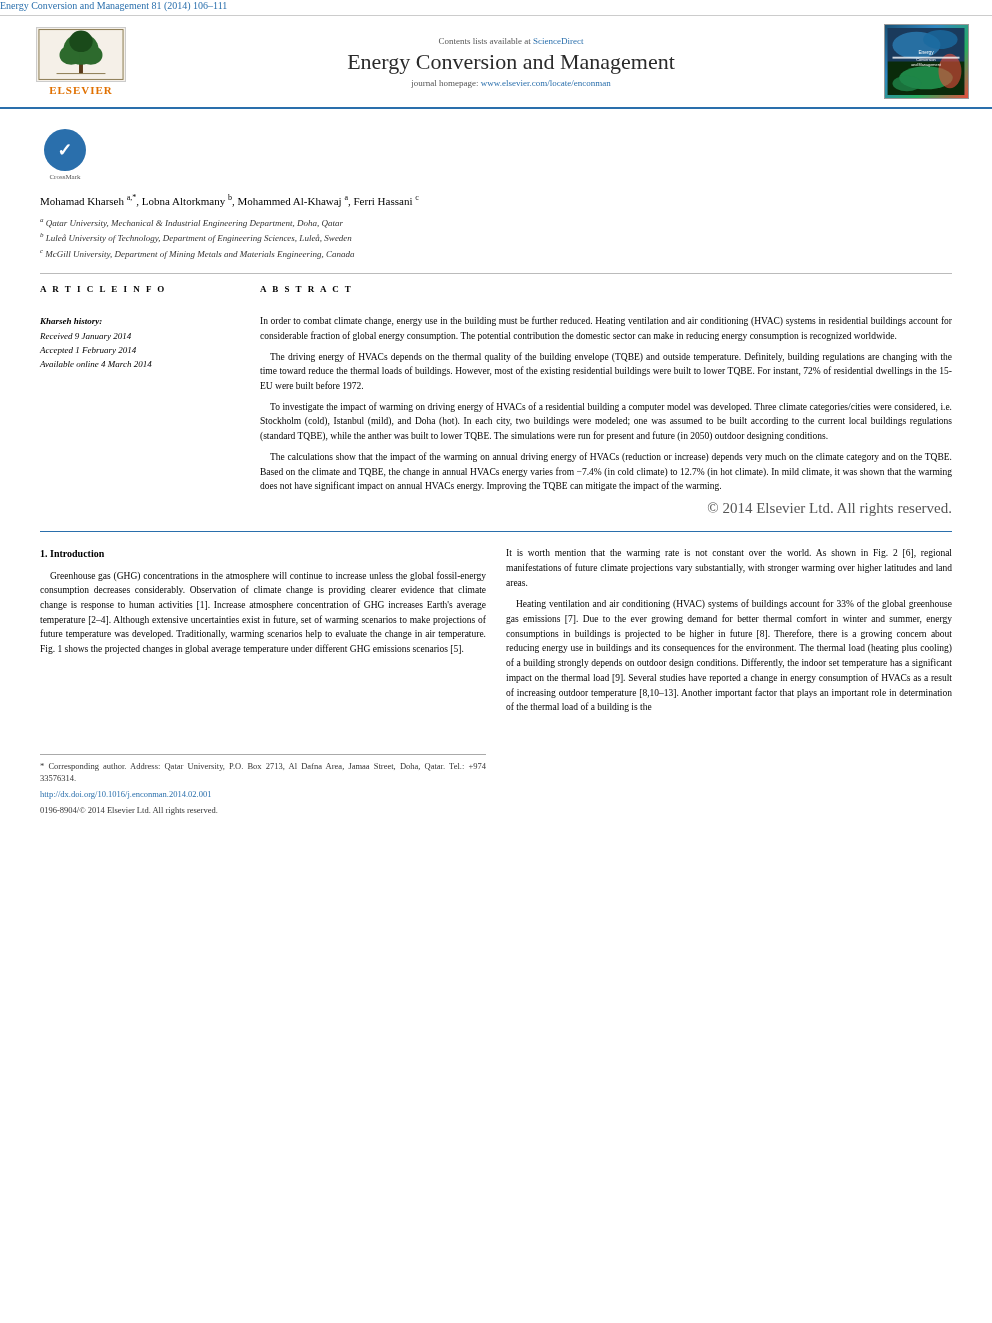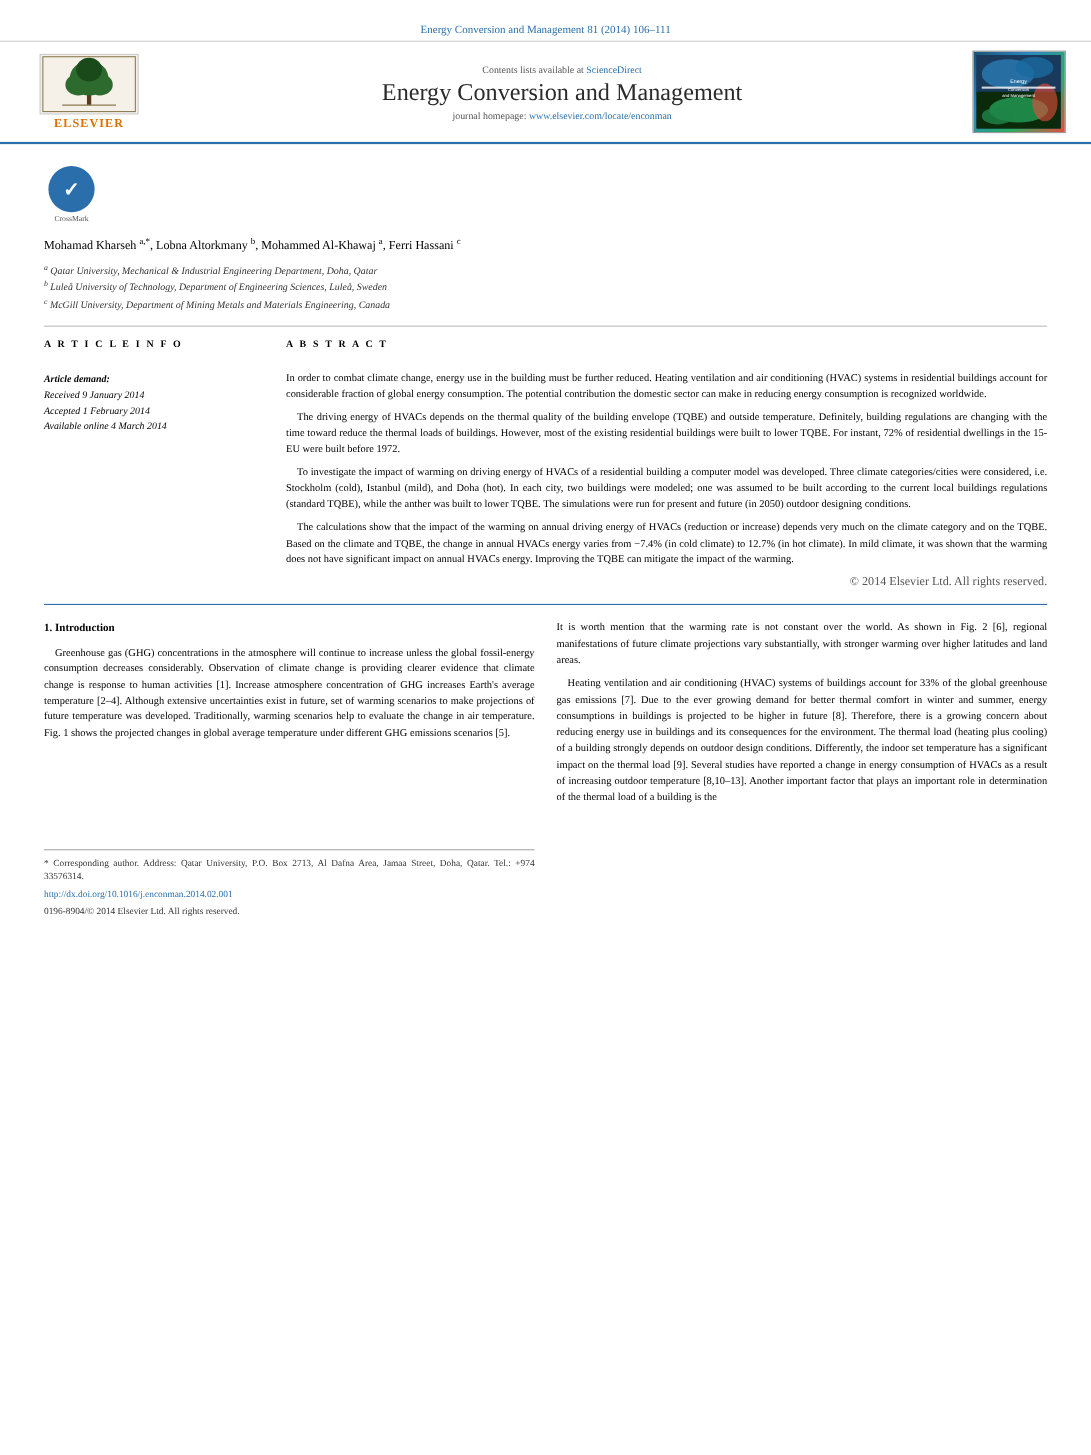--- a/index.html
+++ b/index.html
@@ -5,22 +5,22 @@
     * { margin: 0; padding: 0; box-sizing: border-box; }
     body {
       font-family: 'Times New Roman', Times, serif;
       font-size: 10px;
       background: #fff;
       color: #000;
       width: 992px;
       min-height: 1323px;
     }
     .top-bar {
-      text-align: center;
-      padding: 22px 0 4px;
+      text-align: left;
+      padding: 0 0 4px;
       font-size: 10px;
       color: #2a6fac;
       border-bottom: 1px solid #ccc;
     }
     .journal-header {
       display: flex;
       align-items: center;
       padding: 8px 16px;
       border-bottom: 2px solid #2a6fac;
       gap: 10px;
@@ -223,21 +223,21 @@
       text-align: justify;
     }
     .abstract-text p {
       margin-bottom: 6px;
       text-indent: 10px;
     }
     .abstract-text p:first-child {
       text-indent: 0;
     }
     .copyright-line {
-      font-size: 11px;
+      font-size: 15px;
       color: #555;
       text-align: right;
       margin-top: 6px;
     }
     .section-divider {
       border: none;
       border-top: 1.5px solid #2a6fac;
       margin: 14px 0;
     }
     .body-two-col {
@@ -370,21 +370,21 @@
     <sup>c</sup> <span>McGill University, Department of Mining Metals and Materials Engineering, Canada</span>
   </div>
 
   <hr class="divider-line">
 
   <div class="two-column-section">
 
     <div class="article-info-col">
       <div class="section-header-small">A R T I C L E   I N F O</div>
       <div class="article-history">
-        <div class="history-label">Article demand:</div>
+        <div class="history-label">Kharseh history:</div>
         <div>Received 9 January 2014</div>
         <div>Accepted 1 February 2014</div>
         <div>Available online 4 March 2014</div>
       </div>
 
     </div>
 
     <div class="abstract-col">
       <div class="section-header-small">A B S T R A C T</div>
       <div class="abstract-text">

